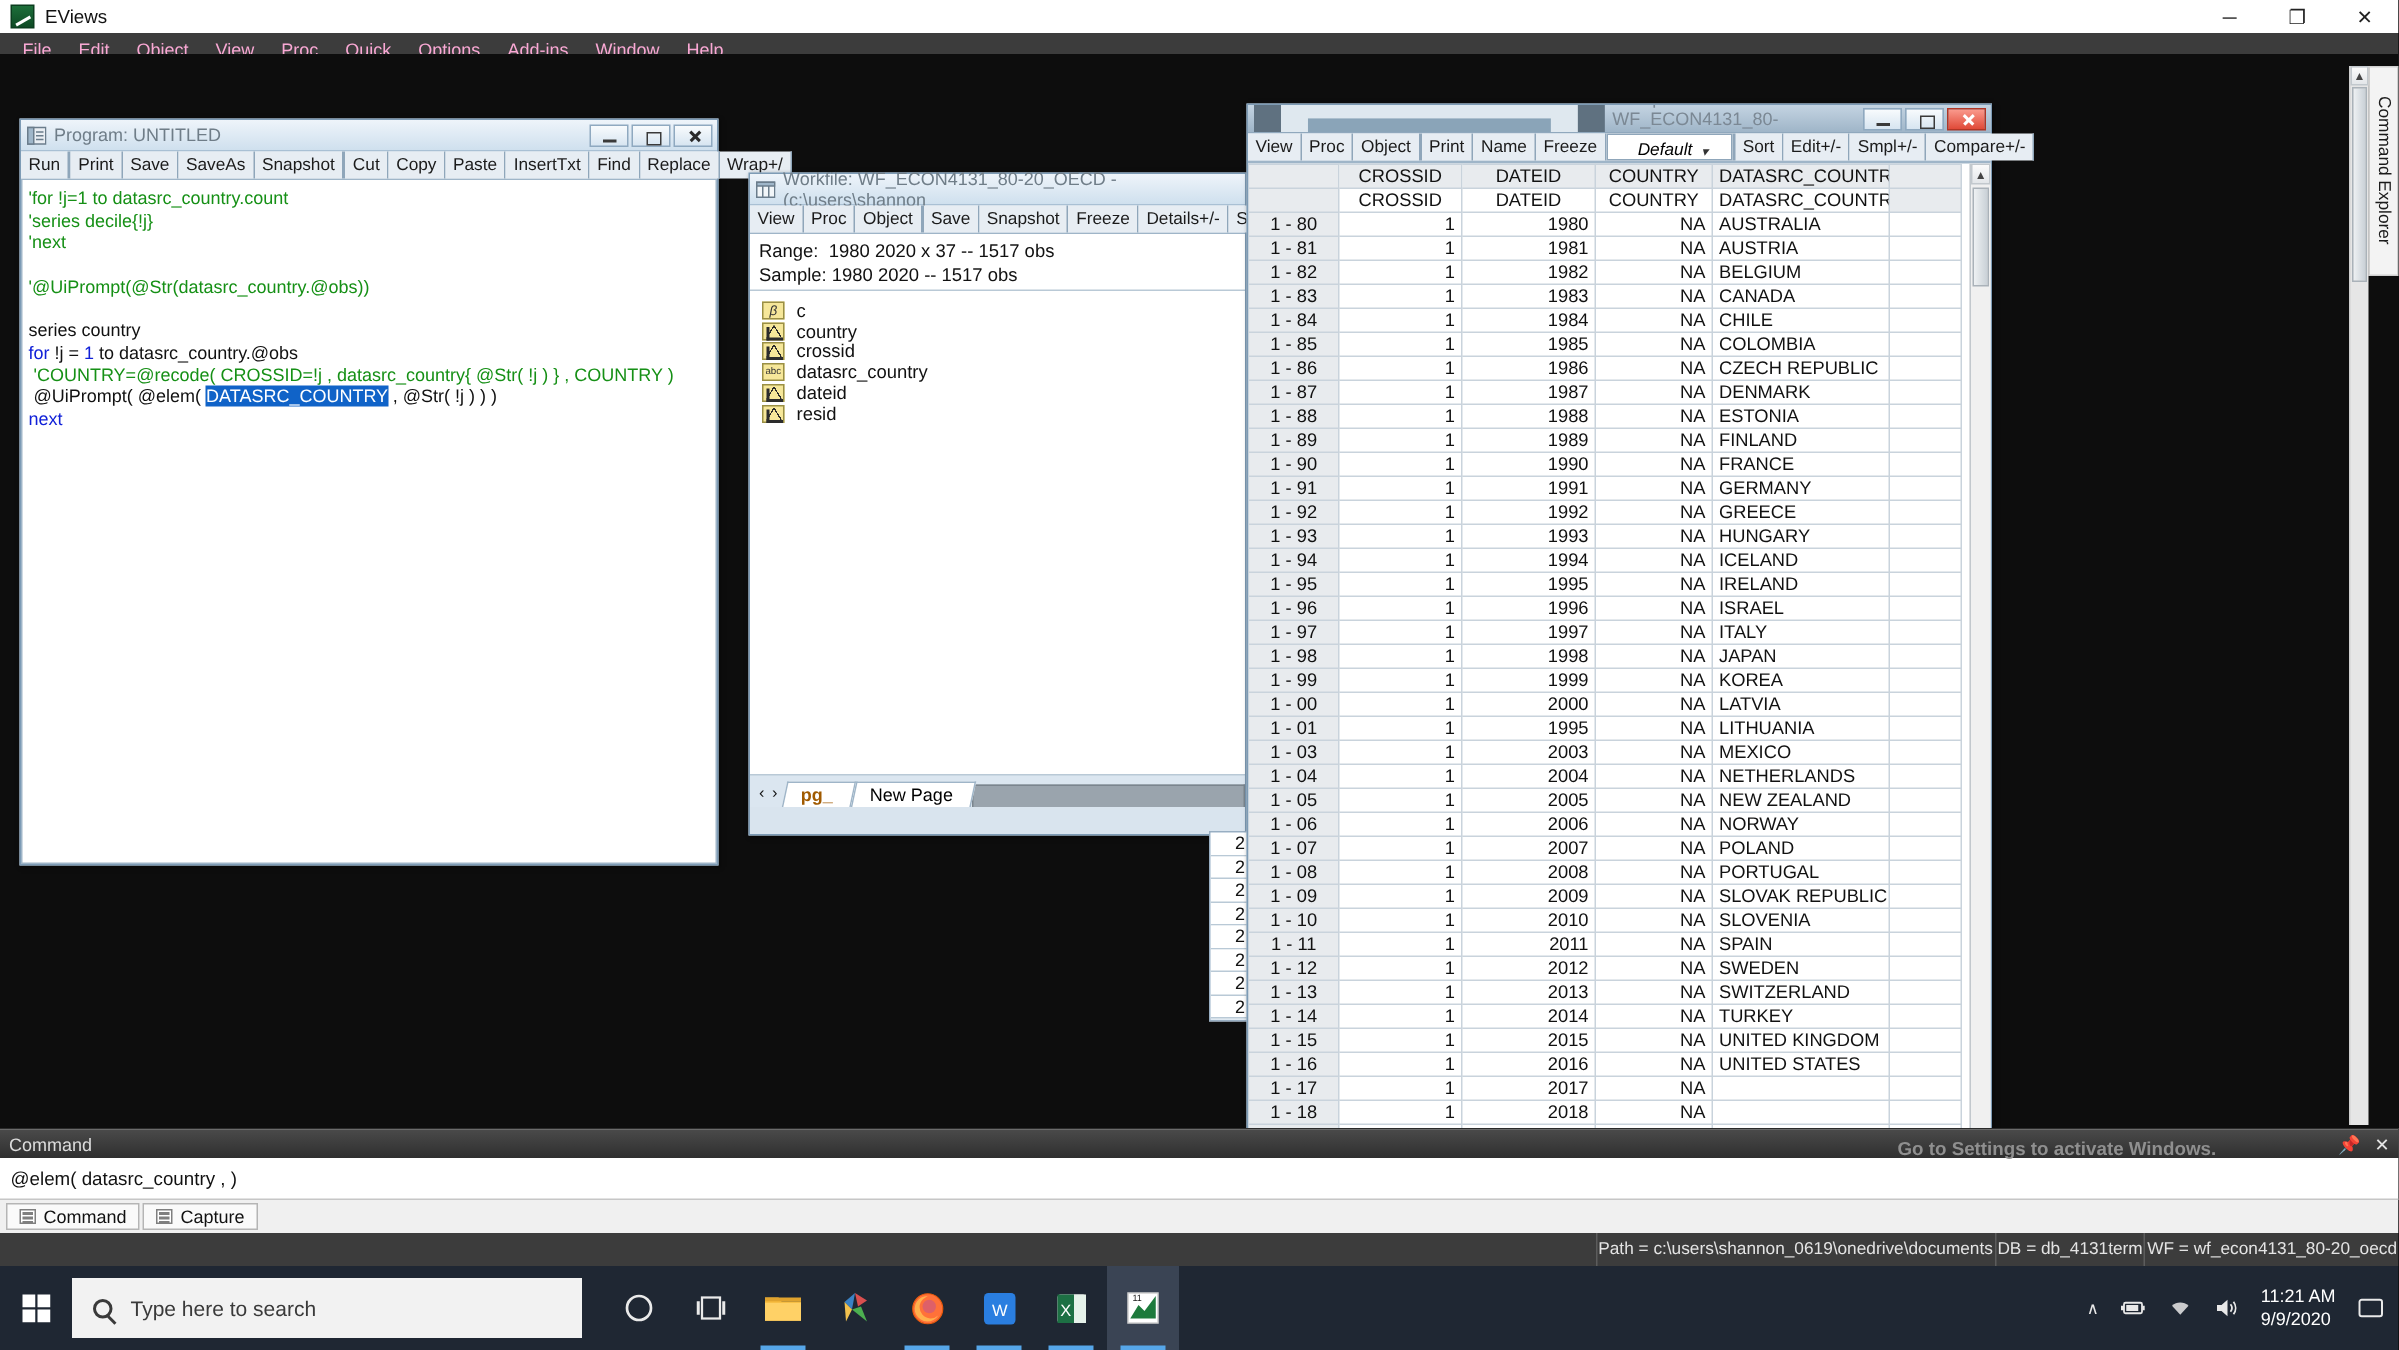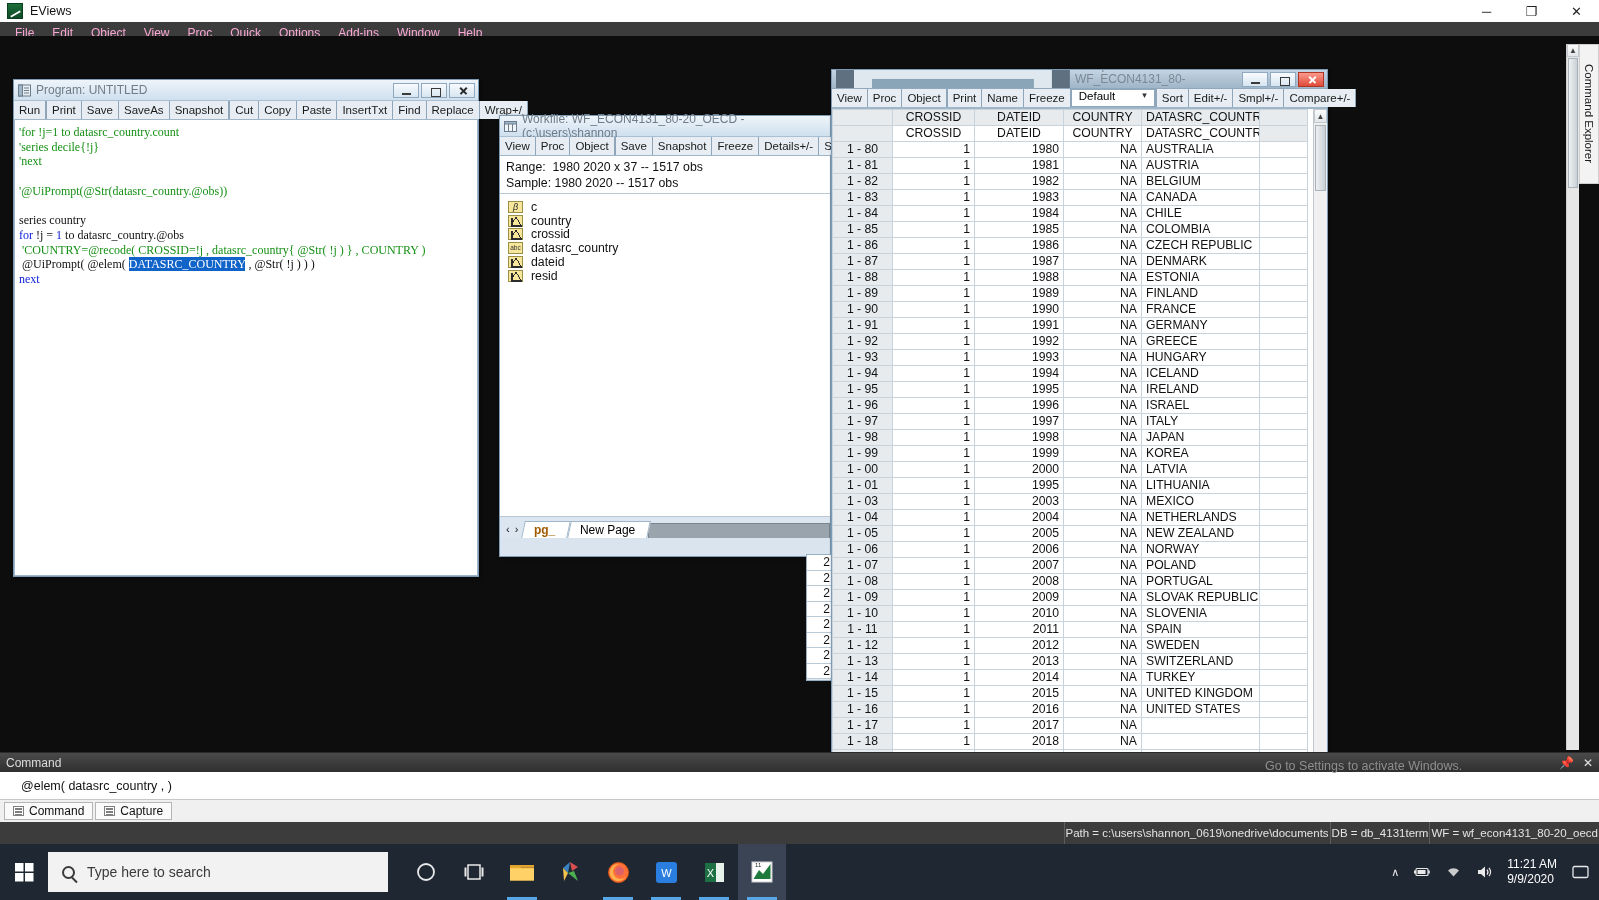--- a/index.html
+++ b/index.html
@@ -84,21 +84,21 @@
     border-right:1px solid #8fa6ba;background:#e7edf3;cursor:default;
     white-space:nowrap;
   }
   .ev-toolbar b.gap{ border-right:2px solid #8fa6ba; }
 
   
   #prog-win{ left:13px; top:43px; width:466px; height:498px; }
   #prog-body{
     background:#ffffff;height:456px;border:1px solid #9fb5c8;border-top:none;
     margin:0;padding:5px 4px;overflow:hidden;
-    font-family:Liberation Serif, serif;font-size:12px;line-height:14.7px;
+    font-family:Liberation Sans, sans-serif;font-size:12px;line-height:14.7px;
     white-space:pre; color:#111;
   }
   .cg{color:#169016;}   
   .cb{color:#1020d8;}   
   .ck{color:#111;}
   .sel{ background:#1063c8;color:#fff; }
 
   
   #wf-win{ left:499px; top:79px; width:332px; height:442px; }
   #wf-range{
@@ -153,22 +153,22 @@
   }
 
   
   #grp-win{ left:831px; top:33px; width:497px; height:709px; }
   #grp-title{
     height:19px;background:linear-gradient(#c4d4e2,#9fb5c8);
     display:flex;align-items:center;padding-left:4px;color:#7b8894;font-size:12px;
     border-bottom:1px solid #90a8bd;overflow:hidden;
   }
   .combo{
-    display:flex;align-items:flex-start;height:100%;background:#fff;
-    border:1px solid #8fa6ba;padding:0 7px;min-width:84px;font-size:11.5px;
+    display:flex;align-items:flex-end;height:100%;background:#fff;
+    border:1px solid #8fa6ba;padding:0 20px;min-width:84px;font-size:11.5px;font-style:italic;
   }
   .combo .cv{ flex:1; }
   .combo .chev{ font-size:9px;color:#333;margin-left:6px; }
 
   #grp-grid{
     background:#fff;height:auto;position:relative;overflow:hidden;
     border-top:1px solid #9fb5c8;
   }
   table.gt{ border-collapse:collapse;width:475px;table-layout:fixed;font-size:12.2px; }
   table.gt th,table.gt td{
@@ -228,35 +228,35 @@
     position:absolute;left:1px;top:14px;width:10px;height:130px;
     background:linear-gradient(to right,#eef1f3,#c9d0d6);border:1px solid #aab2b9;
   }
 
   
   #watermark{
     position:absolute;left:1265px;top:758px;width:330px;color:#8b8b8b;
     pointer-events:none;z-index:5;
   }
   #watermark .wm1{ font-size:19px;line-height:24px;color:#9a9a9a; }
-  #watermark .wm2{ font-size:12.5px;line-height:17px;color:#8f8f8f; }
+  #watermark .wm2{ font-size:12.5px;line-height:17px;color:#8f8f8f;font-weight:bold; }
 
   
   #cmd-panel{
     position:absolute;left:0;top:752px;width:1599px;height:70px;background:#f0f0f0;
     border-top:1px solid #2b2b2b;
   }
   #cmd-head{
     height:19px;background:linear-gradient(#4a4a4a,#2f2f2f);
     display:flex;align-items:center;padding:0 6px;color:#dcdcdc;font-size:12px;
   }
   #cmd-head .hbtns{ margin-left:auto;display:flex;gap:9px;color:#e4e4e4;font-size:12px; }
   #cmd-input{
     height:28px;background:#fff;border-bottom:1px solid #c6c6c6;
-    display:flex;align-items:center;padding-left:21px;font-size:12.5px;color:#111;
+    display:flex;align-items:center;padding-left:7px;font-size:12.5px;color:#111;
   }
   #cmd-tabs{ height:22px;display:flex;align-items:center;padding-left:4px;gap:2px; }
   .cmd-tab{
     display:flex;align-items:center;gap:5px;height:18px;padding:0 8px;
     border:1px solid #b5b5b5;background:#fafafa;font-size:12px;color:#111;
   }
   .cmd-tab .ti{
     width:11px;height:10px;border:1px solid #7f7f7f;background:#fff;position:relative;
   }
   .cmd-tab .ti:after{

